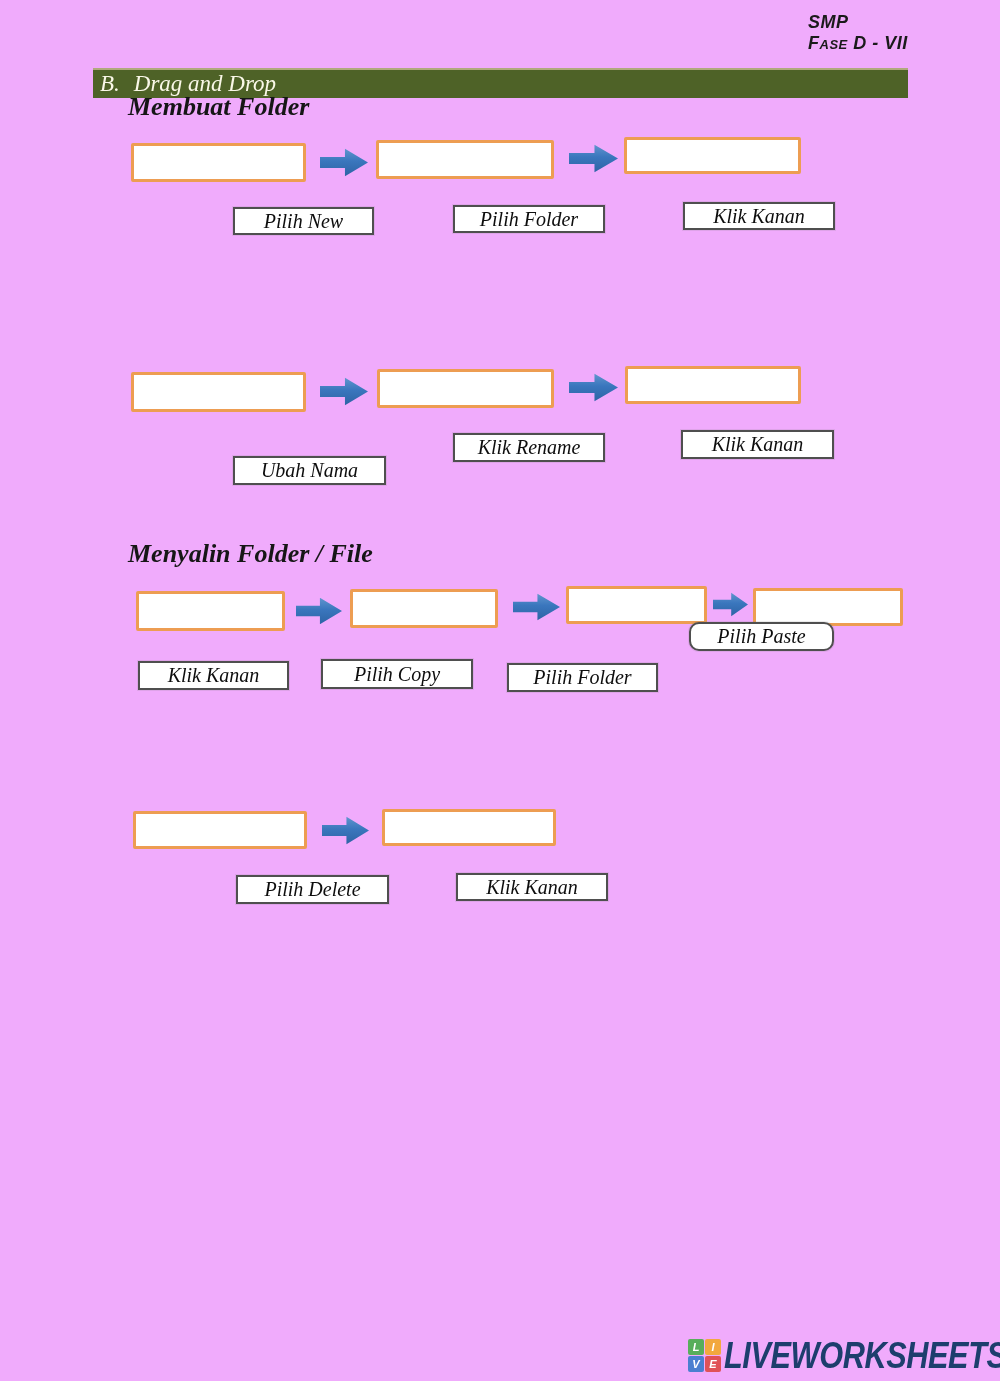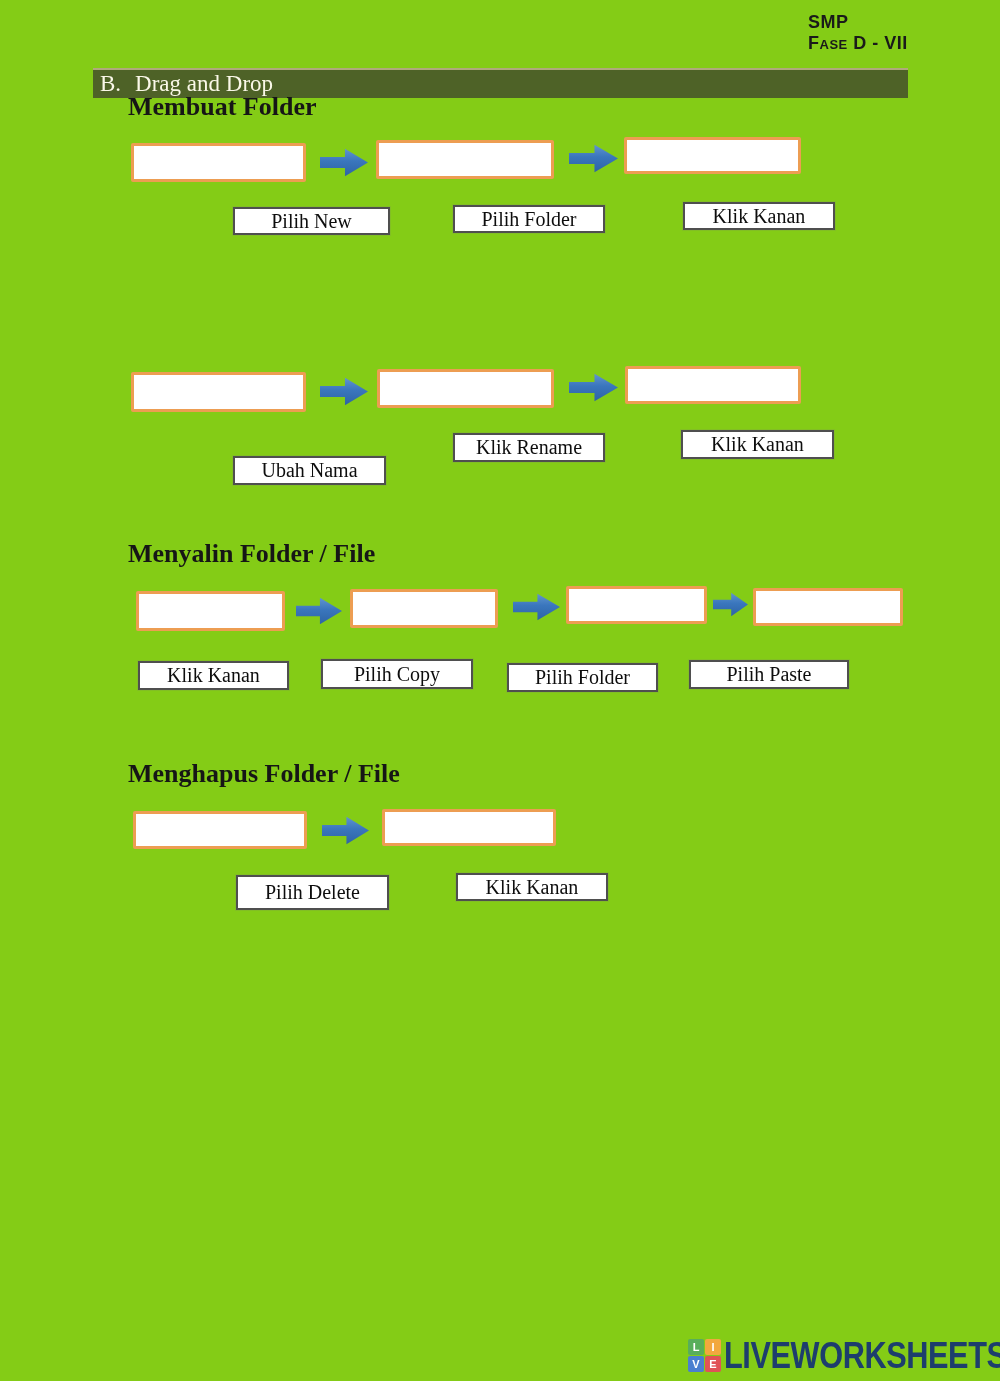--- a/index.html
+++ b/index.html
@@ -1,22 +1,23 @@
 <!DOCTYPE html>
 <html><head>
 <meta charset="utf-8">
 <style>
   html, body { margin: 0; padding: 0; background: #ffffff; }
   #canvas {
     position: relative;
     width: 1000px;
     height: 1381px;
-    background: #84cc16;
+    background: #f0abfc;
     font-family: "Liberation Serif", "DejaVu Serif", serif;
     overflow: hidden;
+    font-style: italic;
   }
   .abs { position: absolute; box-sizing: border-box; }
 
   
   .corner {
     font-family: "Liberation Sans", "DejaVu Sans", sans-serif;
     font-weight: bold;
     color: #1a1a1a;
     font-size: 18px;
     line-height: 21px;
@@ -114,21 +115,21 @@
   </div>
 
   <div class="abs sec-title" style="left:128px; top:92px;">Membuat Folder</div>
 
   <div class="abs dropbox" style="left:131px; top:143px; width:175px; height:39px;"></div>
   <div class="abs arrow" style="left:320px; top:148px; width:48px; height:29px;"></div>
   <div class="abs dropbox" style="left:376px; top:140px; width:178px; height:39px;"></div>
   <div class="abs arrow" style="left:569px; top:144px; width:49px; height:29px;"></div>
   <div class="abs dropbox" style="left:624px; top:137px; width:177px; height:37px;"></div>
 
-  <div class="abs chip" style="left:233px; top:207px; width:157px; height:28px;">Pilih New</div>
+  <div class="abs chip" style="left:233px; top:207px; width:141px; height:28px;">Pilih New</div>
   <div class="abs chip" style="left:453px; top:205px; width:152px; height:28px;">Pilih Folder</div>
   <div class="abs chip" style="left:683px; top:202px; width:152px; height:28px;">Klik Kanan</div>
 
 
   <div class="abs dropbox" style="left:131px; top:372px; width:175px; height:40px;"></div>
   <div class="abs arrow" style="left:320px; top:377px; width:48px; height:29px;"></div>
   <div class="abs dropbox" style="left:377px; top:369px; width:177px; height:39px;"></div>
   <div class="abs arrow" style="left:569px; top:373px; width:49px; height:29px;"></div>
   <div class="abs dropbox" style="left:625px; top:366px; width:176px; height:38px;"></div>
 
@@ -142,29 +143,28 @@
   <div class="abs arrow" style="left:296px; top:597px; width:46px; height:28px;"></div>
   <div class="abs dropbox" style="left:350px; top:589px; width:148px; height:39px;"></div>
   <div class="abs arrow" style="left:513px; top:593px; width:47px; height:28px;"></div>
   <div class="abs dropbox" style="left:566px; top:586px; width:141px; height:38px;"></div>
   <div class="abs arrow" style="left:713px; top:592px; width:35px; height:25px;"></div>
   <div class="abs dropbox" style="left:753px; top:588px; width:150px; height:38px;"></div>
 
   <div class="abs chip" style="left:138px; top:661px; width:151px; height:29px;">Klik Kanan</div>
   <div class="abs chip" style="left:321px; top:659px; width:152px; height:30px;">Pilih Copy</div>
   <div class="abs chip" style="left:507px; top:663px; width:151px; height:29px;">Pilih Folder</div>
-  <div class="abs chip" style="left:689px; top:660px; width:160px; height:29px;">Pilih Paste</div>
+  <div class="abs chip" style="left:689px; top:622px; width:145px; height:29px;border-radius:10px;">Pilih Paste</div>
 
-  <div class="abs sec-title" style="left:128px; top:759px;">Menghapus Folder / File</div>
 
   <div class="abs dropbox" style="left:133px; top:811px; width:174px; height:38px;"></div>
   <div class="abs arrow" style="left:322px; top:816px; width:47px; height:29px;"></div>
   <div class="abs dropbox" style="left:382px; top:809px; width:174px; height:37px;"></div>
 
-  <div class="abs chip" style="left:236px; top:875px; width:153px; height:35px;">Pilih Delete</div>
+  <div class="abs chip" style="left:236px; top:875px; width:153px; height:29px;">Pilih Delete</div>
   <div class="abs chip" style="left:456px; top:873px; width:152px; height:28px;">Klik Kanan</div>
 
   <div class="abs" style="left:688px; top:1337px; display:flex; align-items:center;">
     <div class="logo-grid">
       <div class="logo-sq" style="background: rgb(88, 174, 91);">L</div>
       <div class="logo-sq" style="background: rgb(242, 168, 62);">I</div>
       <div class="logo-sq" style="background: rgb(74, 127, 208);">V</div>
       <div class="logo-sq" style="background: rgb(224, 82, 87);">E</div>
     </div>
     <div class="brand-text" style="margin-left:3px;">LIVEWORKSHEETS</div>

